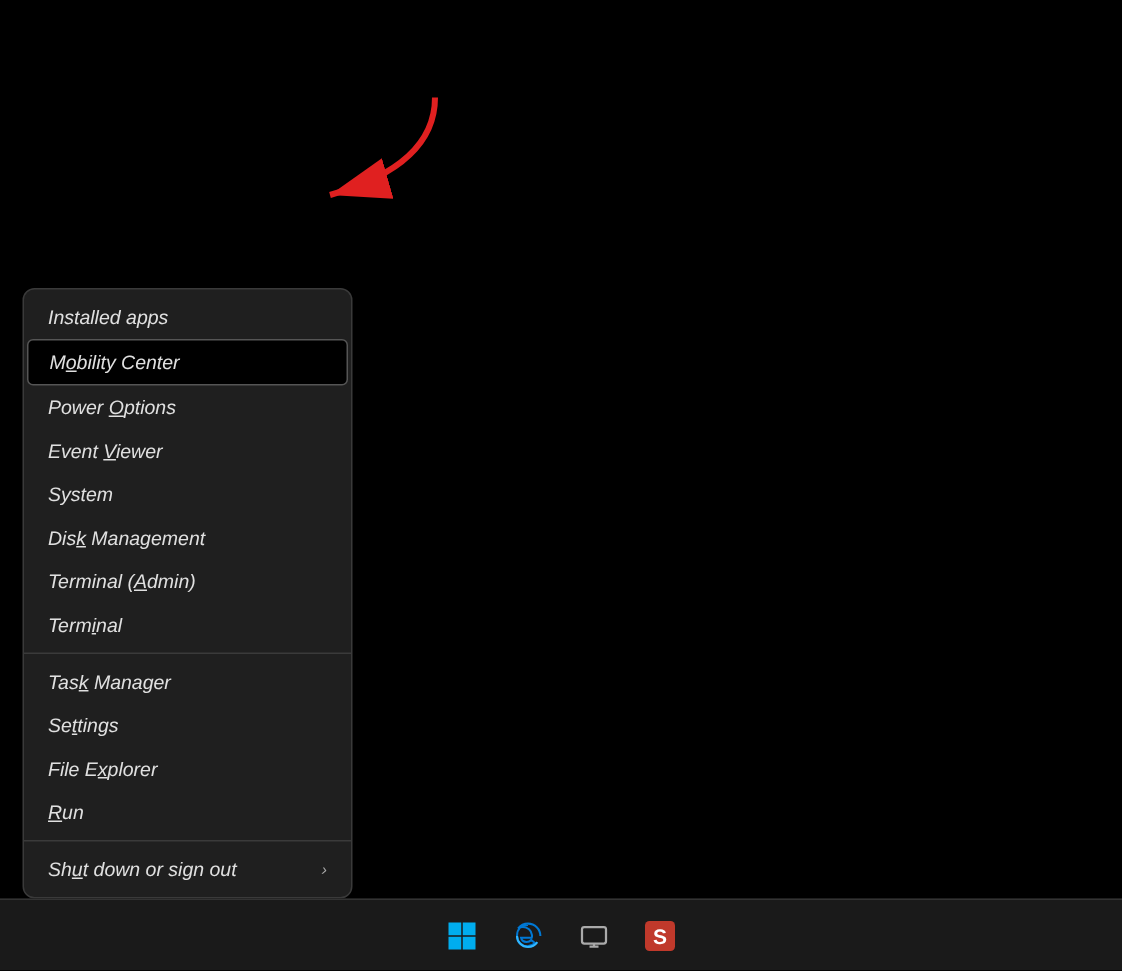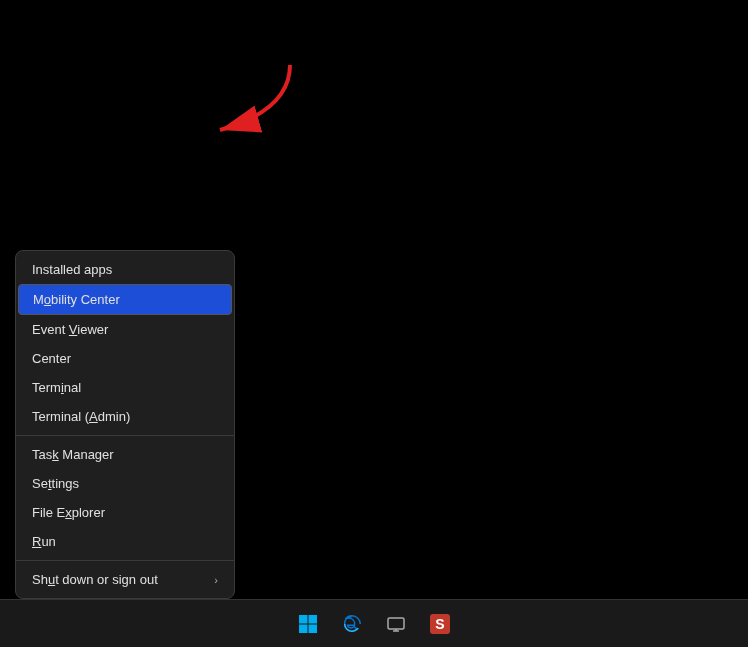--- a/index.html
+++ b/index.html
@@ -53,24 +53,25 @@
 
     .menu-item {
       display: flex;
       align-items: center;
       justify-content: space-between;
       padding: 7px 16px;
       color: #e0e0e0;
       font-size: 13px;
       cursor: pointer;
       white-space: nowrap;
+      font-style: italic;
     }
 
     .menu-item.active {
-      background: #1d4ed8;
+      background: #000000;
       border: 1px solid #555;
       border-radius: 4px;
       margin: 0 2px;
       padding: 7px 14px;
     }
 
     .menu-item .underline-letter {
       text-decoration: underline;
     }
 
@@ -114,39 +115,45 @@
 <div class="context-menu">
 
   <div class="menu-item">
     <span>Installed apps</span>
   </div>
 
   <div class="menu-item active">
     <span>M<span class="underline-letter">o</span>bility Center</span>
   </div>
 
+  <div class="menu-item">
+    <span>Power <span class="underline-letter">O</span>ptions</span>
+  </div>
 
   <div class="menu-item">
     <span>Event <span class="underline-letter">V</span>iewer</span>
   </div>
 
   <div class="menu-item">
-    <span>Center</span>
-  </div>
-
-
-
-
+    <span>System</span>
+  </div>
+
+
+
+  <div class="menu-item">
+    <span>Dis<span class="underline-letter">k</span> Management</span>
+  </div>
+
+
+  <div class="menu-item">
+    <span>Terminal (<span class="underline-letter">A</span>dmin)</span>
+  </div>
 
   <div class="menu-item">
     <span>Term<span class="underline-letter">i</span>nal</span>
-  </div>
-
-  <div class="menu-item">
-    <span>Terminal (<span class="underline-letter">A</span>dmin)</span>
   </div>
 
   <div class="menu-separator"></div>
 
   <div class="menu-item">
     <span>Tas<span class="underline-letter">k</span> Manager</span>
   </div>
 
   <div class="menu-item">
     <span>Se<span class="underline-letter">t</span>tings</span>

